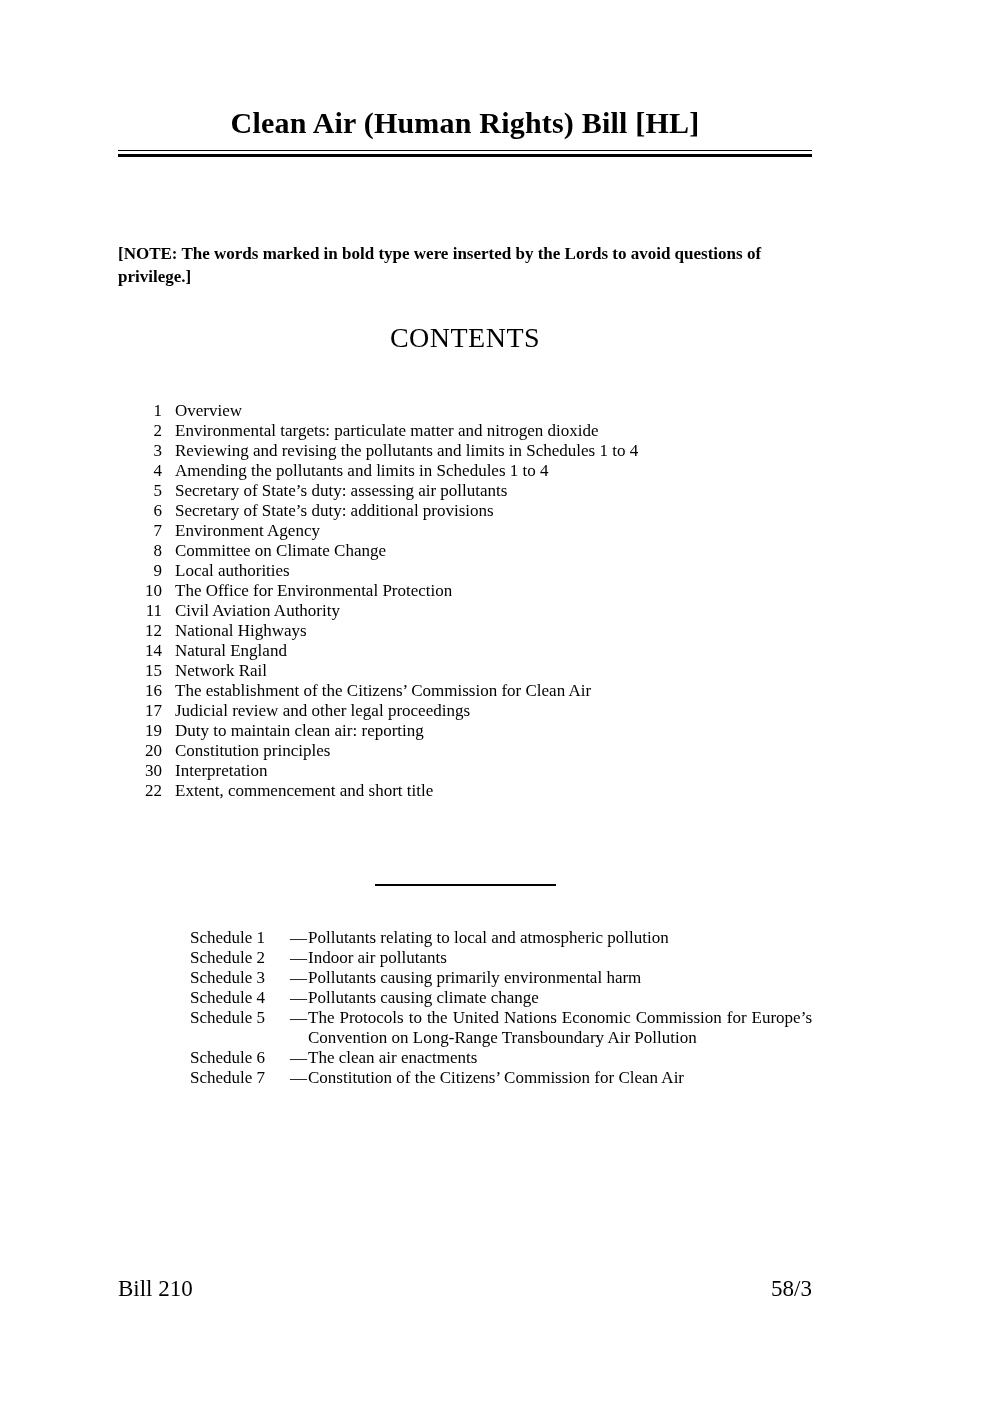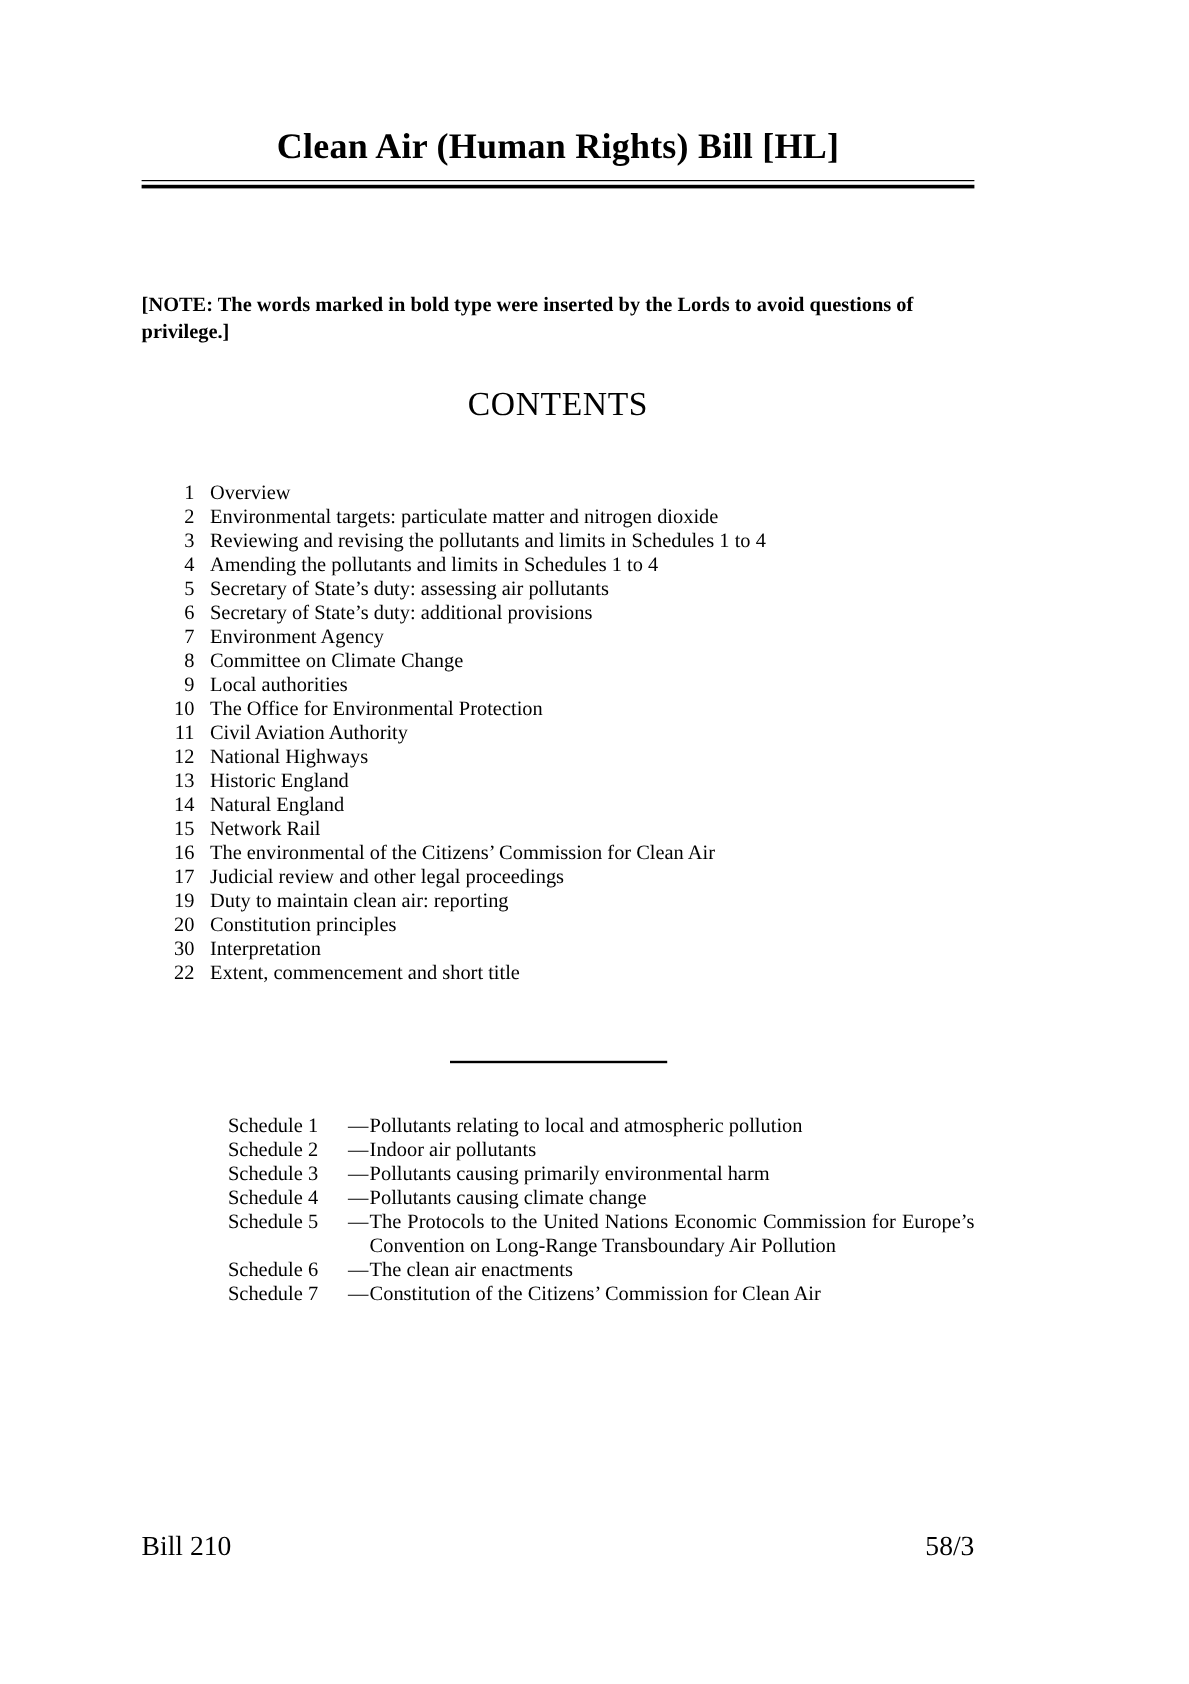--- a/index.html
+++ b/index.html
@@ -223,34 +223,30 @@
       </div>
       <div class="clause-row">
         <span class="clause-num">11</span>
         <span class="clause-text">Civil Aviation Authority</span>
       </div>
       <div class="clause-row">
         <span class="clause-num">12</span>
         <span class="clause-text">National Highways</span>
       </div>
       <div class="clause-row">
-        <span class="clause-num">13</span>
-        <span class="clause-text">Historic England</span>
-      </div>
-      <div class="clause-row">
         <span class="clause-num">14</span>
         <span class="clause-text">Natural England</span>
       </div>
       <div class="clause-row">
         <span class="clause-num">15</span>
         <span class="clause-text">Network Rail</span>
       </div>
       <div class="clause-row">
         <span class="clause-num">16</span>
-        <span class="clause-text">The environmental of the Citizens’ Commission for Clean Air</span>
+        <span class="clause-text">The establishment of the Citizens’ Commission for Clean Air</span>
       </div>
       <div class="clause-row">
         <span class="clause-num">17</span>
         <span class="clause-text">Judicial review and other legal proceedings</span>
       </div>
       <div class="clause-row">
         <span class="clause-num">19</span>
         <span class="clause-text">Duty to maintain clean air: reporting</span>
       </div>
       <div class="clause-row">

